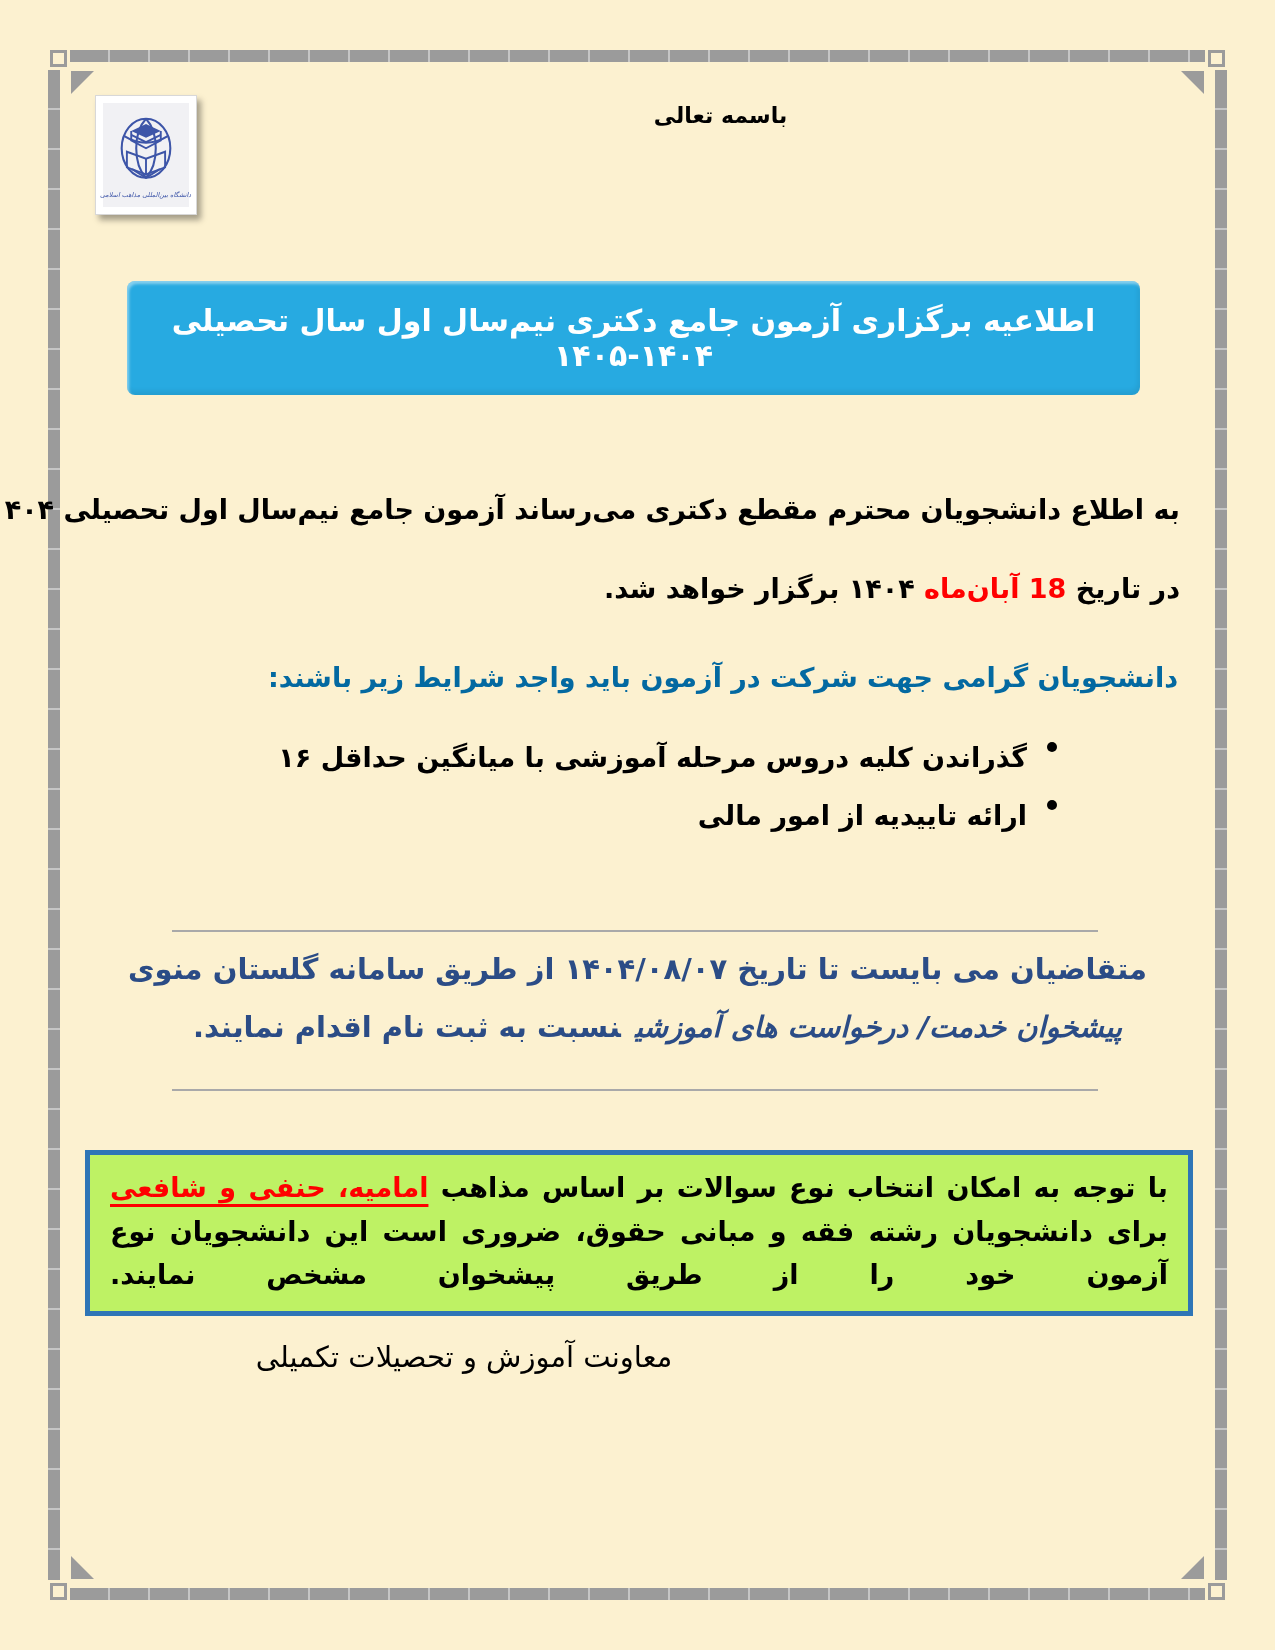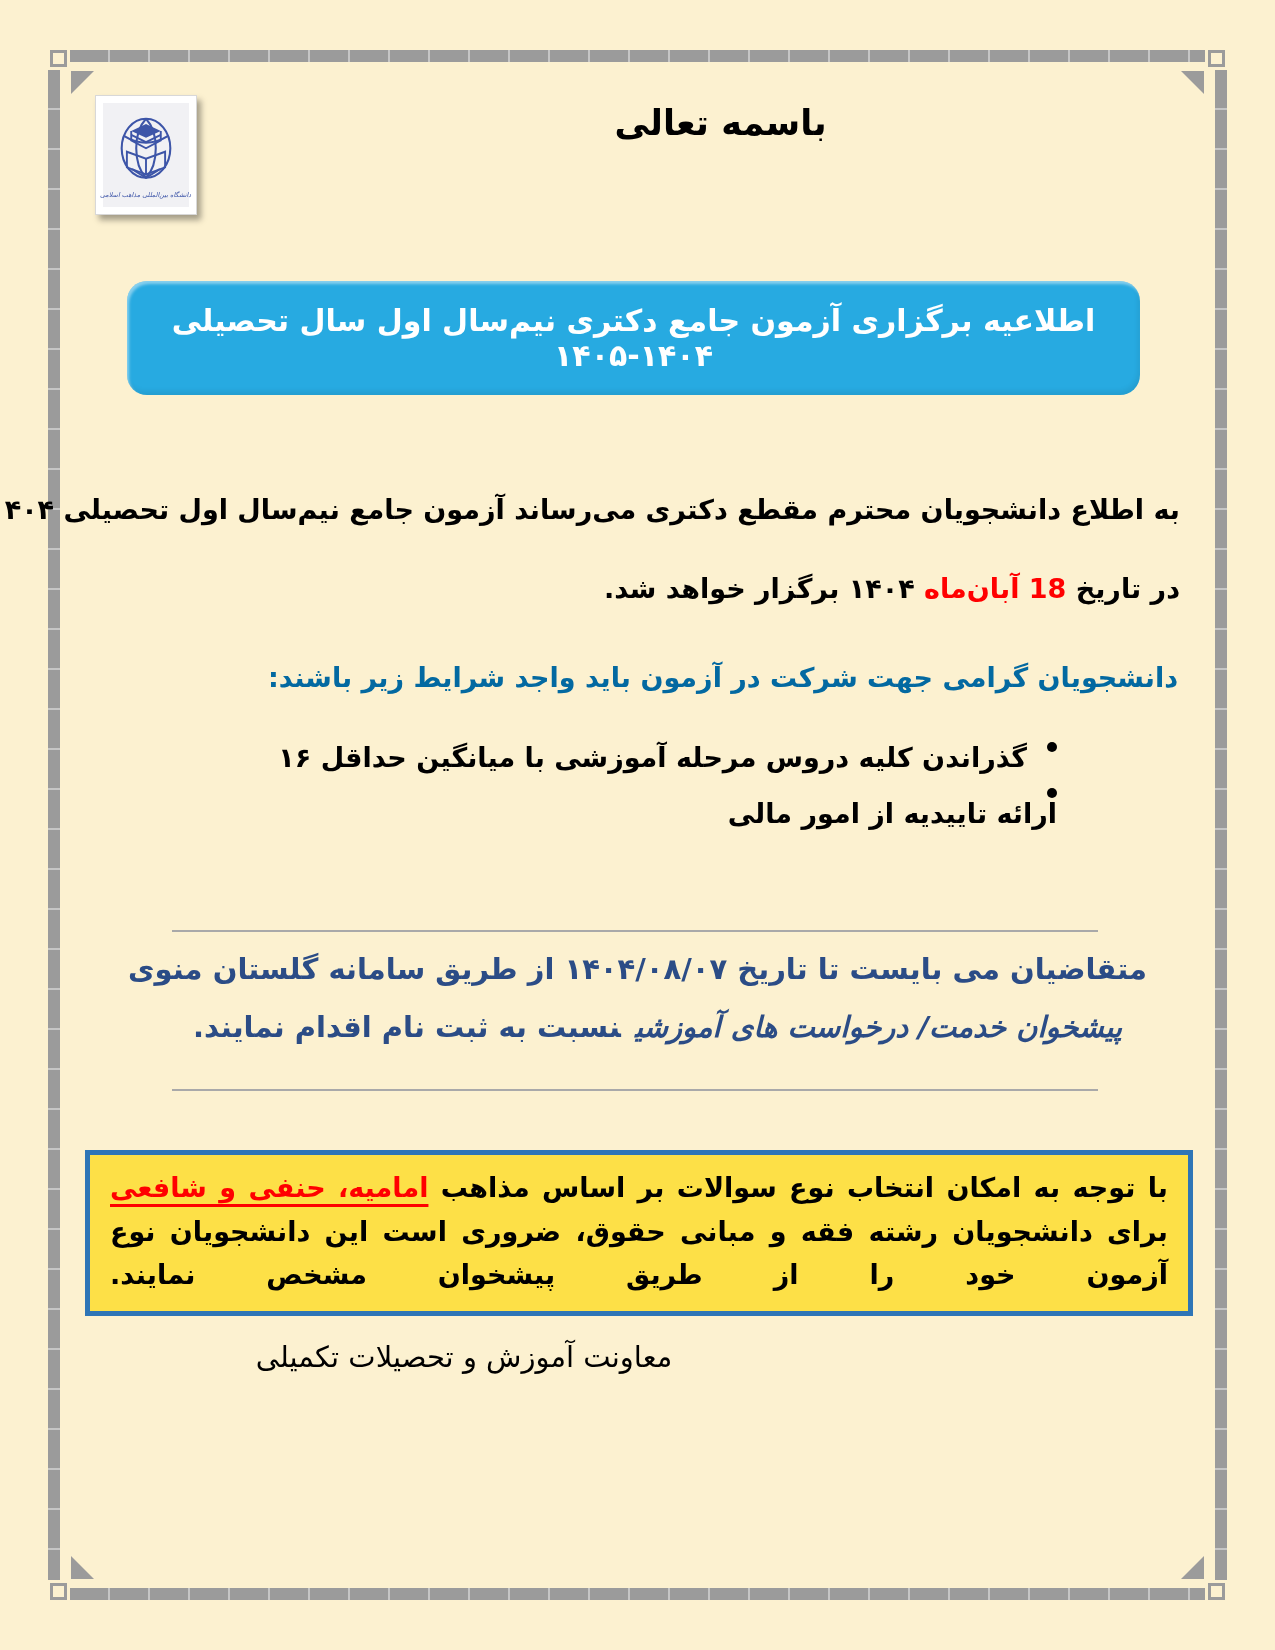--- a/index.html
+++ b/index.html
@@ -37,54 +37,54 @@
     width:86px;height:104px;background:#f1f1f4;
     display:flex;flex-direction:column;align-items:center;justify-content:center;gap:2px;
   }
   .logo-caption{
     font-size:7px;color:#3D55A8;white-space:nowrap;transform:scale(.92);
     font-style:italic;
   }
   
   .bismillah{
     position:absolute;left:166px;right:0;top:103px;
-    text-align:center;font-size:35px;font-weight:bold;color:#000;
+    text-align:center;font-size:22px;font-weight:bold;color:#000;
   }
   .banner{
     position:absolute;left:127px;top:281px;width:1013px;height:114px;
-    background:#27AAE1;border-radius:20px;
+    background:#27AAE1;border-radius:8px;
     box-shadow:inset 2px 3px 3px rgba(255,255,255,.45), inset -2px -4px 5px rgba(0,0,0,.07);
     display:flex;align-items:center;justify-content:center;
     color:#fff;font-size:30px;font-weight:bold;text-align:center;
   }
   
   p{margin:0;}
   .intro{position:absolute;right:95px;left:95px;top:494px;font-size:27px;font-weight:bold;color:#000;}
   .intro-line1{text-align:justify;text-align-last:justify;white-space:nowrap;}
   .intro-line2{margin-top:48px;text-align:right;}
   .red{color:#FF0000;}
   .cond-heading{position:absolute;right:97px;top:662px;font-size:27px;font-weight:bold;color:#0369a1;}
   .bullets{position:absolute;right:218px;top:742px;font-size:27px;font-weight:bold;color:#000;}
   .bullet-item{display:flex;align-items:flex-start;}
-  .bullet-item + .bullet-item{margin-top:15px;flex-direction:column;}
+  .bullet-item + .bullet-item{margin-top:27px;}
   .dot{display:inline-block;width:10px;height:10px;border-radius:50%;background:#000;margin-left:20px;flex:0 0 auto;}
   
   .divider{position:absolute;left:172px;width:926px;height:2px;background:#A9A9A9;}
   .divider1{top:930px;} .divider2{top:1089px;}
   .registration{
     position:absolute;left:100px;right:100px;top:952px;
     text-align:center;color:#2B4C86;font-weight:800;font-size:29px;
   }
   .reg-line2{margin-top:24px;}
   .reg-italic{font-style:italic;}
   .reg-rest{margin-right:14px;margin-left:40px;}
   
   .notice-box{
     position:absolute;left:85px;top:1150px;width:1108px;box-sizing:border-box;
-    background:#fde047;border:5px solid #2E75B6;
+    background:#bef264;border:5px solid #2E75B6;
     padding:11px 20px 14px 20px;
     font-size:27px;font-weight:bold;color:#000;
     text-align:justify;text-align-last:justify;line-height:1.62;
   }
   .red-underline{
     color:#FF0000;text-decoration:underline;text-decoration-color:#FF0000;
     text-decoration-thickness:2.5px;text-underline-offset:7px;
   }
   
   .signature{

